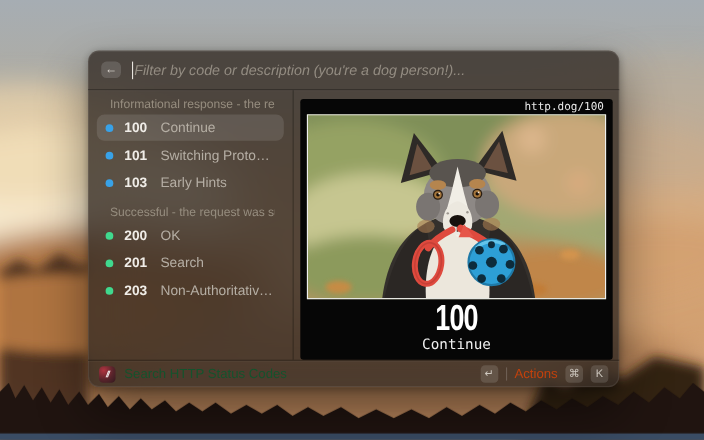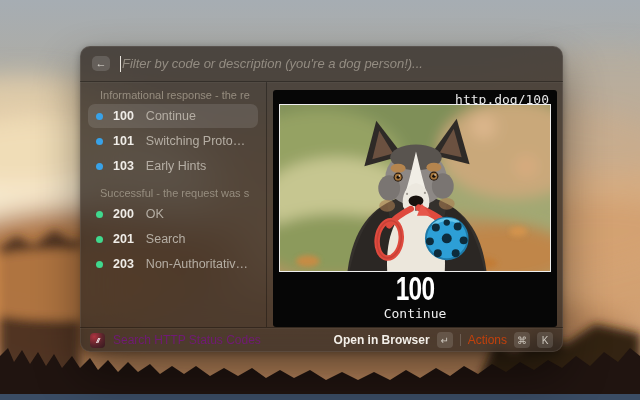--- a/index.html
+++ b/index.html
@@ -54,21 +54,21 @@
   .row .code{margin-left:10px;font-size:12.5px;font-weight:700;color:#f0ede8;}
   .row .label{margin-left:12px;font-size:12.5px;color:#b5aea4;overflow:hidden;text-overflow:ellipsis;}
   
   .detail{flex:1;min-width:0;display:flex;flex-direction:column;}
   .panel{
     margin:8px 6px 0 6px;height:237px;background:#060606;border-radius:3px;
     display:flex;flex-direction:column;align-items:center;overflow:hidden;
   }
   .panel-url{
     align-self:flex-end;padding:2px 8px 0 16px;height:12px;
-    font-family:"DejaVu Sans Mono",monospace;font-size:13px;color:#e9e9e9;letter-spacing:0;text-align:right;
+    font-family:"DejaVu Sans Mono",monospace;font-size:10px;color:#e9e9e9;letter-spacing:0;text-align:right;
   }
   .photo{
     width:270px;height:166px;border:1px solid #efefef;flex:0 0 auto;background:#9aa26a;
   }
   .photo svg{display:block;width:100%;height:100%;}
   .big-code{
     margin-top:1px;font-size:33px;line-height:32px;font-weight:900;color:#fff;
     transform:scaleX(.74);letter-spacing:-1px;
   }
   .big-label{
@@ -77,21 +77,21 @@
   
   .footer{
     height:24px;flex:0 0 auto;display:flex;align-items:center;padding:0 10px;gap:8px;
   }
   .app-icon{
     width:15px;height:15px;border-radius:4px;flex:0 0 auto;
     background:radial-gradient(circle at 28% 25%,#b03440,#58242b 55%,#33191e);
     color:#f4eef0;font-size:8px;font-weight:700;font-style:italic;
     display:flex;align-items:center;justify-content:center;letter-spacing:-1px;
   }
-  .footer-title{font-size:12px;color:#701a75;flex:1;white-space:nowrap;overflow:hidden;}
+  .footer-title{font-size:12px;color:#14532d;flex:1;white-space:nowrap;overflow:hidden;}
   .footer-right{display:flex;align-items:center;gap:7px;}
   .action-label{font-size:12px;font-weight:700;color:#f3efe9;white-space:nowrap;}
   .action-label.secondary{font-weight:400;color:#c2410c;}
   .key-badge{
     min-width:16px;height:16px;padding:0 3px;border-radius:4px;background:rgba(255,255,255,.13);
     color:#cdc7be;font-size:10px;display:flex;align-items:center;justify-content:center;
     box-sizing:border-box;cursor:pointer;
   }
   .footer-sep{width:1px;height:12px;background:rgba(255,255,255,.18);}
 </style>
@@ -293,21 +293,20 @@
     </div>
   </div>
 
   <div class="divider-h"></div>
   <div class="footer">
     <div class="app-icon">
       <span>//</span>
     </div>
     <div class="footer-title">Search HTTP Status Codes</div>
     <div class="footer-right">
-      <span class="action-label">Open in Browser</span>
       <span class="key-badge">↵</span>
       <span class="footer-sep"></span>
       <span class="action-label secondary">Actions</span>
       <span class="key-badge">⌘</span>
       <span class="key-badge">K</span>
     </div>
   </div>
 </div>
 
 </body></html>

